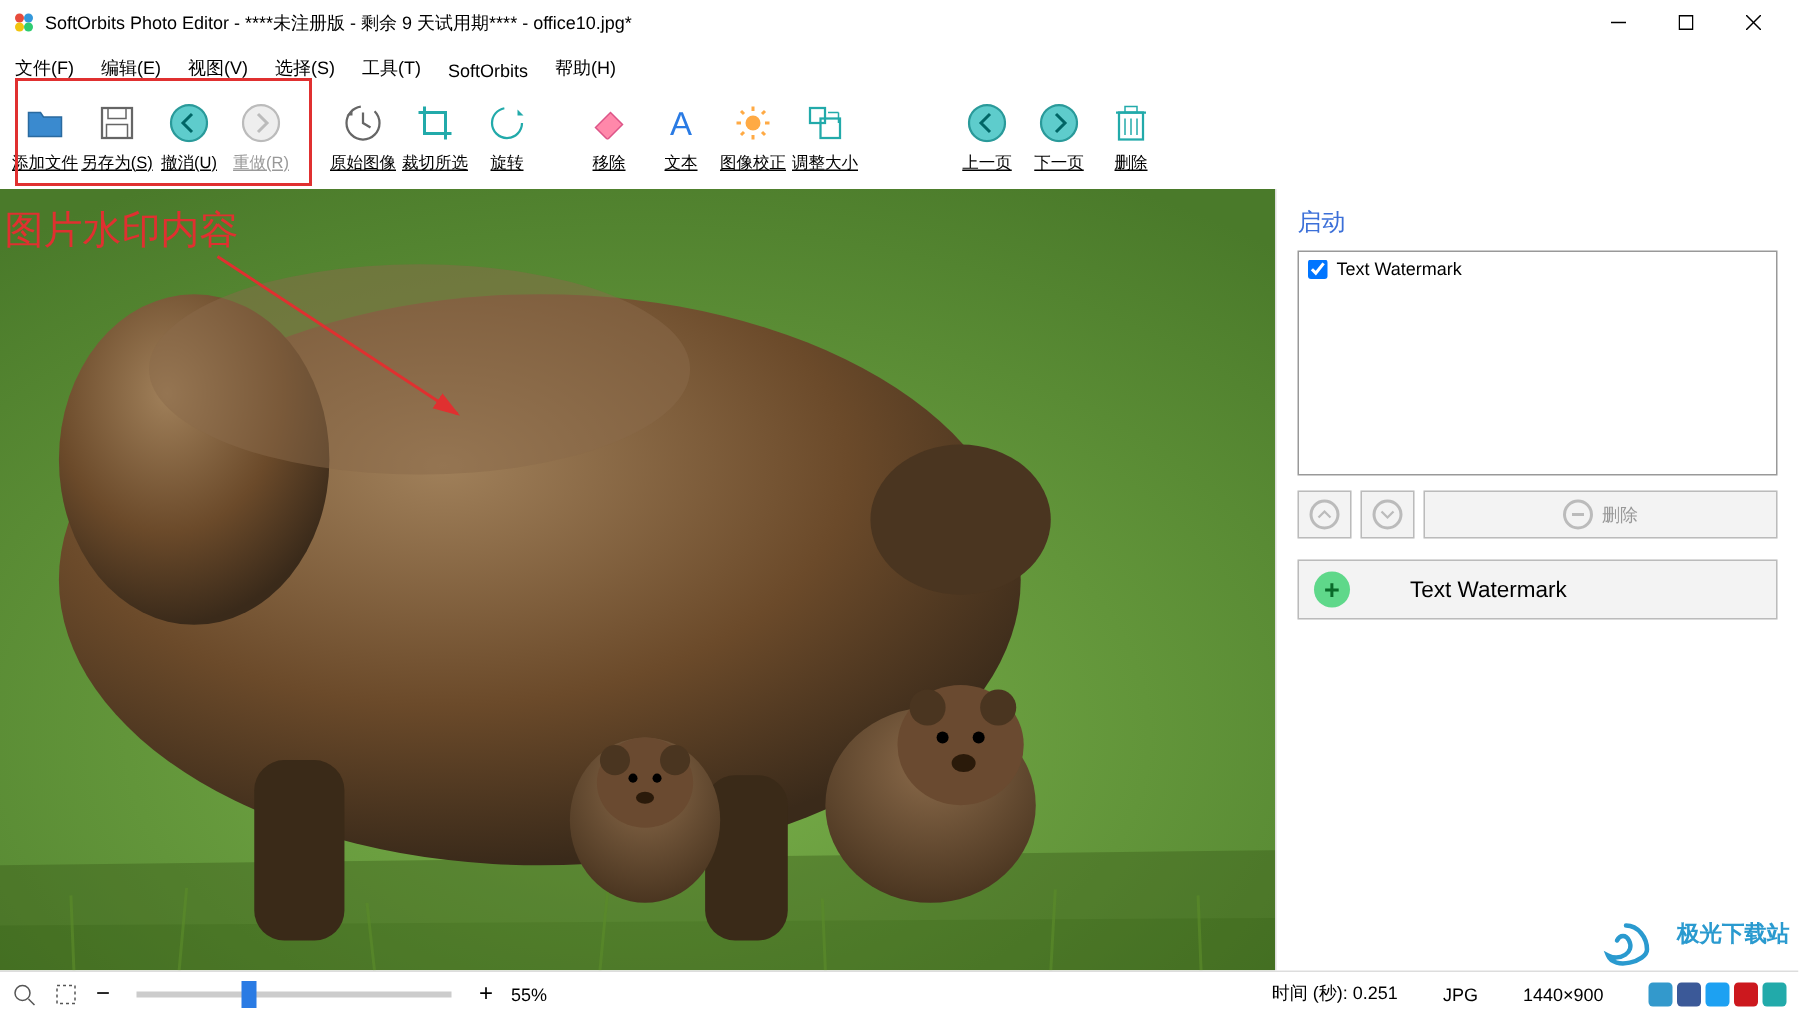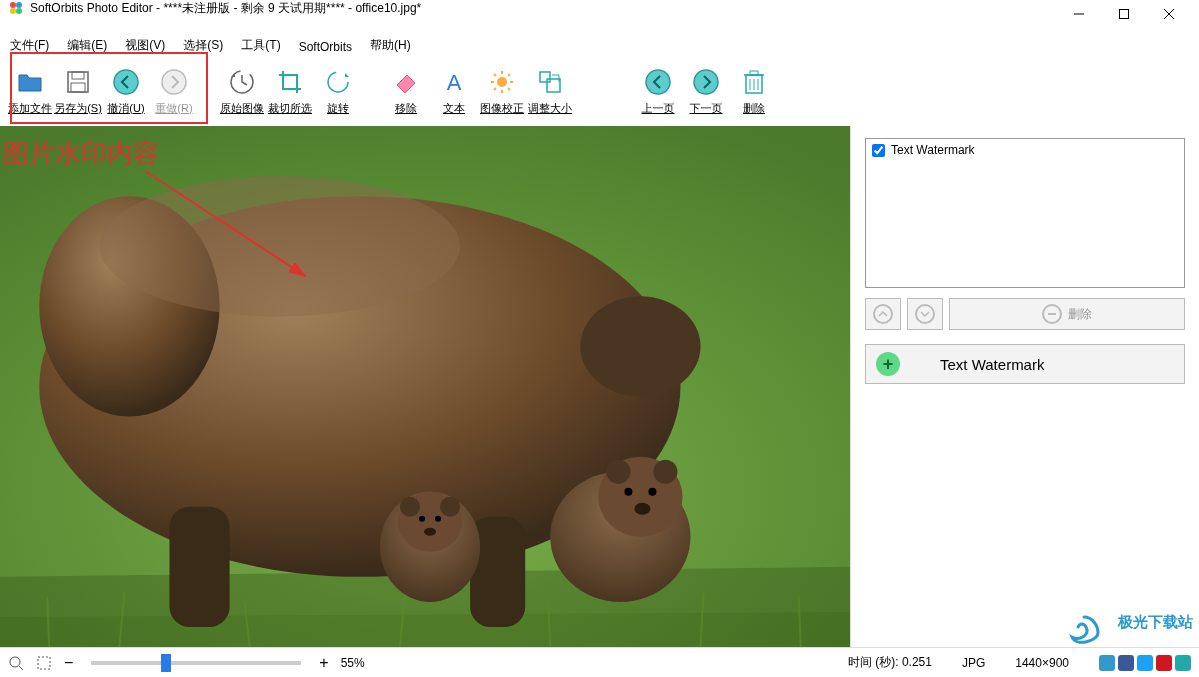--- a/index.html
+++ b/index.html
@@ -1,19 +1,19 @@
 <!DOCTYPE html>
 <html><head>
 <meta charset="utf-8">
 <style>
 * { box-sizing: border-box; margin: 0; padding: 0; font-family: "Microsoft YaHei", "Segoe UI", sans-serif; }
 body { background: #fff; width: 1199px; height: 677px; overflow: hidden; display: flex; flex-direction: column; font-size: 12px; }
 
 
-.titlebar { height: 30px; display: flex; padding: 0 8px; }
+.titlebar { height: 30px; display: flex; align-items: center; padding: 0 8px; }
 .titlebar .app-icon { width: 16px; height: 16px; margin-right: 6px; }
 .titlebar .title { flex: 1; font-size: 12px; color: #000; }
 .winbtns { display: flex; gap: 0; }
 .winbtn { width: 45px; height: 28px; display: flex; align-items: center; justify-content: center; cursor: pointer; }
 
 
 .menubar { height: 24px; display: flex; align-items: flex-end; padding: 0 10px; gap: 18px; font-size: 12px; }
 .menubar span { cursor: pointer; }
 
 
@@ -309,20 +309,21 @@
       <defs>
           <marker id="ah" markerWidth="10" markerHeight="10" refX="8" refY="3" orient="auto">
             <path d="M0,0 L0,6 L9,3 Z" fill="#e03030"></path>
           </marker>
         </defs>
       <line x1="145" y1="45" x2="305" y2="150" stroke="#e03030" stroke-width="2" marker-end="url(#ah)"></line>
     </svg>
   </div>
 
   <div class="rightpanel">
+    <div class="rp-title">启动</div>
     <div class="rp-list">
       <div class="rp-list-item">
         <input type="checkbox" checked="" style="">
         <span>Text Watermark</span>
       </div>
     </div>
     <div class="rp-buttons">
       <div class="rp-btn disabled" style="flex:0 0 36px;padding:0">
           <div class="circ-ic">
             <svg width="10" height="10">

